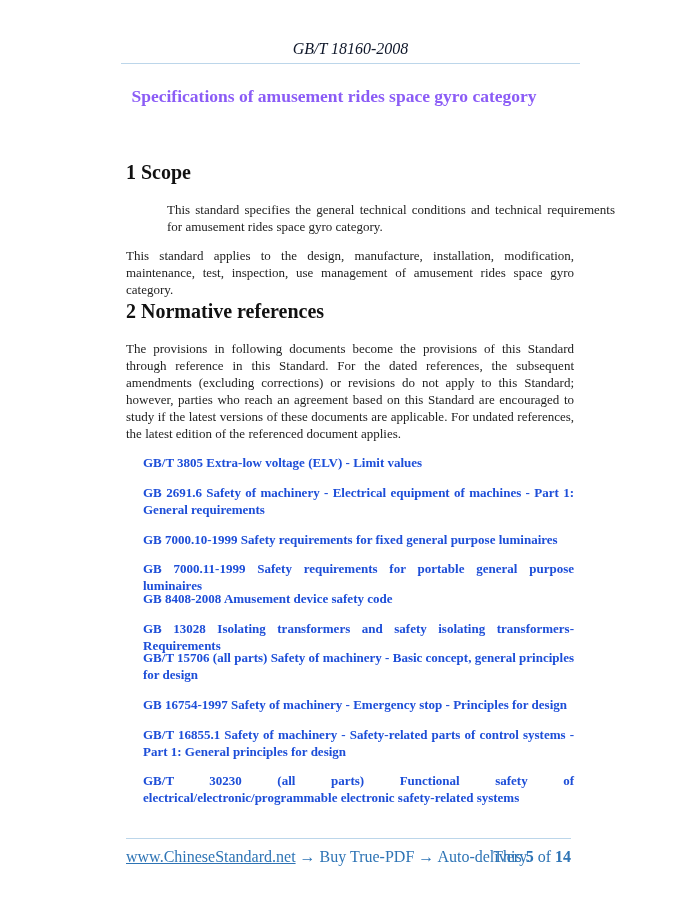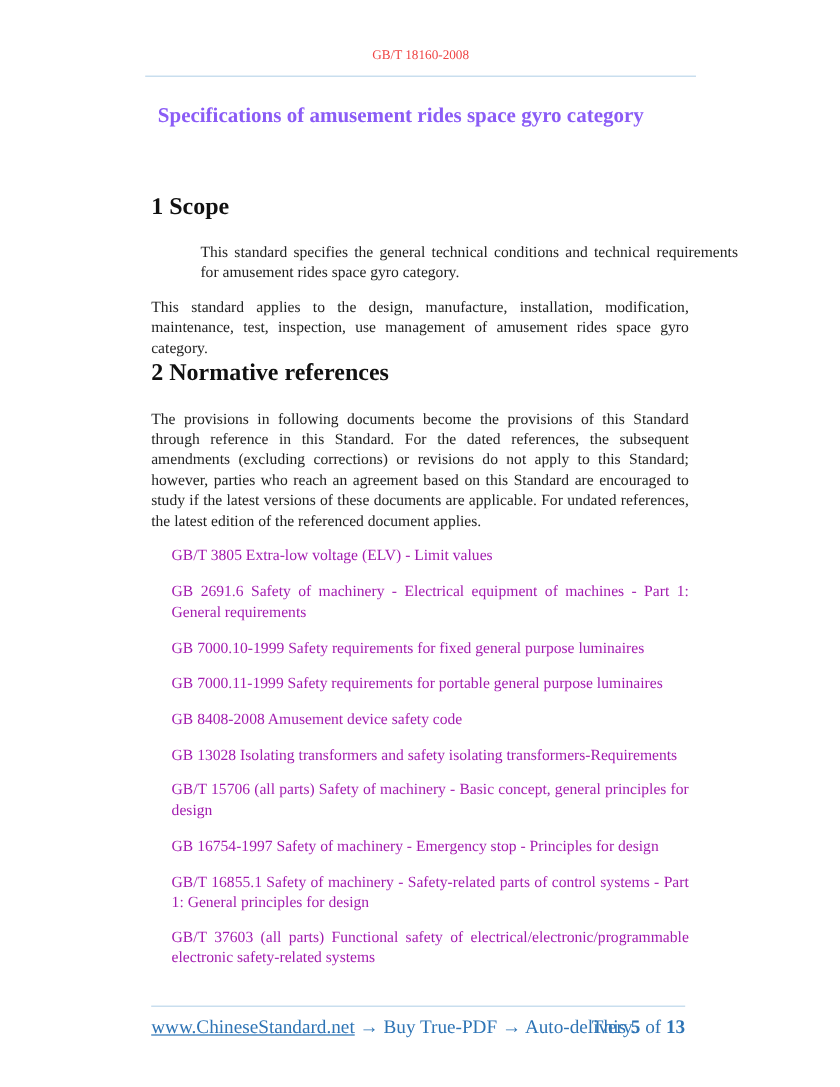--- a/index.html
+++ b/index.html
@@ -14,22 +14,23 @@
       font-family: "Liberation Serif", serif;
       color: #1a1a1a;
       overflow: hidden;
     }
     .page-header {
       position: absolute;
       top: 40px;
       left: 121px;
       width: 459px;
       text-align: center;
-      font-size: 11px;
-      color: #ef4444;
+      font-size: 16px;
+      color: #0f172a;
+      font-style: italic;
     }
     .header-rule {
       position: absolute;
       top: 63px;
       left: 121px;
       width: 459px;
       height: 0;
       border-top: 1px solid #bcd6ea;
     }
     .doc-title {
@@ -69,21 +70,22 @@
       left: 0;
       width: 448px;
     }
     .ref {
       position: absolute;
       left: 17px;
       width: 431px;
       font-size: 13px;
       line-height: 17px;
       text-align: justify;
-      color: #a21caf;
+      color: #1d4ed8;
+      font-weight: bold;
     }
     .footer-rule {
       position: absolute;
       top: 838px;
       left: 126px;
       width: 445px;
       height: 0;
       border-top: 1px solid #bcd6ea;
     }
     .footer {
@@ -133,30 +135,30 @@
 
   <div class="ref" style="top:454px;">GB/T 3805 Extra-low voltage (ELV) - Limit values</div>
   <div class="ref" style="top:484px;">GB 2691.6 Safety of machinery - Electrical equipment of machines - Part 1: General requirements</div>
   <div class="ref" style="top:531px;">GB 7000.10-1999 Safety requirements for fixed general purpose luminaires</div>
   <div class="ref" style="top:560px;">GB 7000.11-1999 Safety requirements for portable general purpose luminaires</div>
   <div class="ref" style="top:590px;">GB 8408-2008 Amusement device safety code</div>
   <div class="ref" style="top:620px;">GB 13028 Isolating transformers and safety isolating transformers-Requirements</div>
   <div class="ref" style="top:649px;">GB/T 15706 (all parts) Safety of machinery - Basic concept, general principles for design</div>
   <div class="ref" style="top:696px;">GB 16754-1997 Safety of machinery - Emergency stop - Principles for design</div>
   <div class="ref" style="top:726px;">GB/T 16855.1 Safety of machinery - Safety-related parts of control systems - Part 1: General principles for design</div>
-  <div class="ref" style="top:772px;">GB/T 37603 (all parts) Functional safety of electrical/electronic/programmable electronic safety-related systems</div>
+  <div class="ref" style="top:772px;">GB/T 30230 (all parts) Functional safety of electrical/electronic/programmable electronic safety-related systems</div>
 </div>
 
 <div class="footer-rule"></div>
 
 <div class="footer">
   <a>www.ChineseStandard.net</a>
   <span>→</span>
   <span>Buy True-PDF</span>
   <span>→</span>
   <span>Auto-delivery.</span>
   <span class="page-info">
     <span>This</span>
     <b>5</b>
     <span>of</span>
-    <b>13</b>
+    <b>14</b>
   </span>
 </div>
 
 </body></html>

